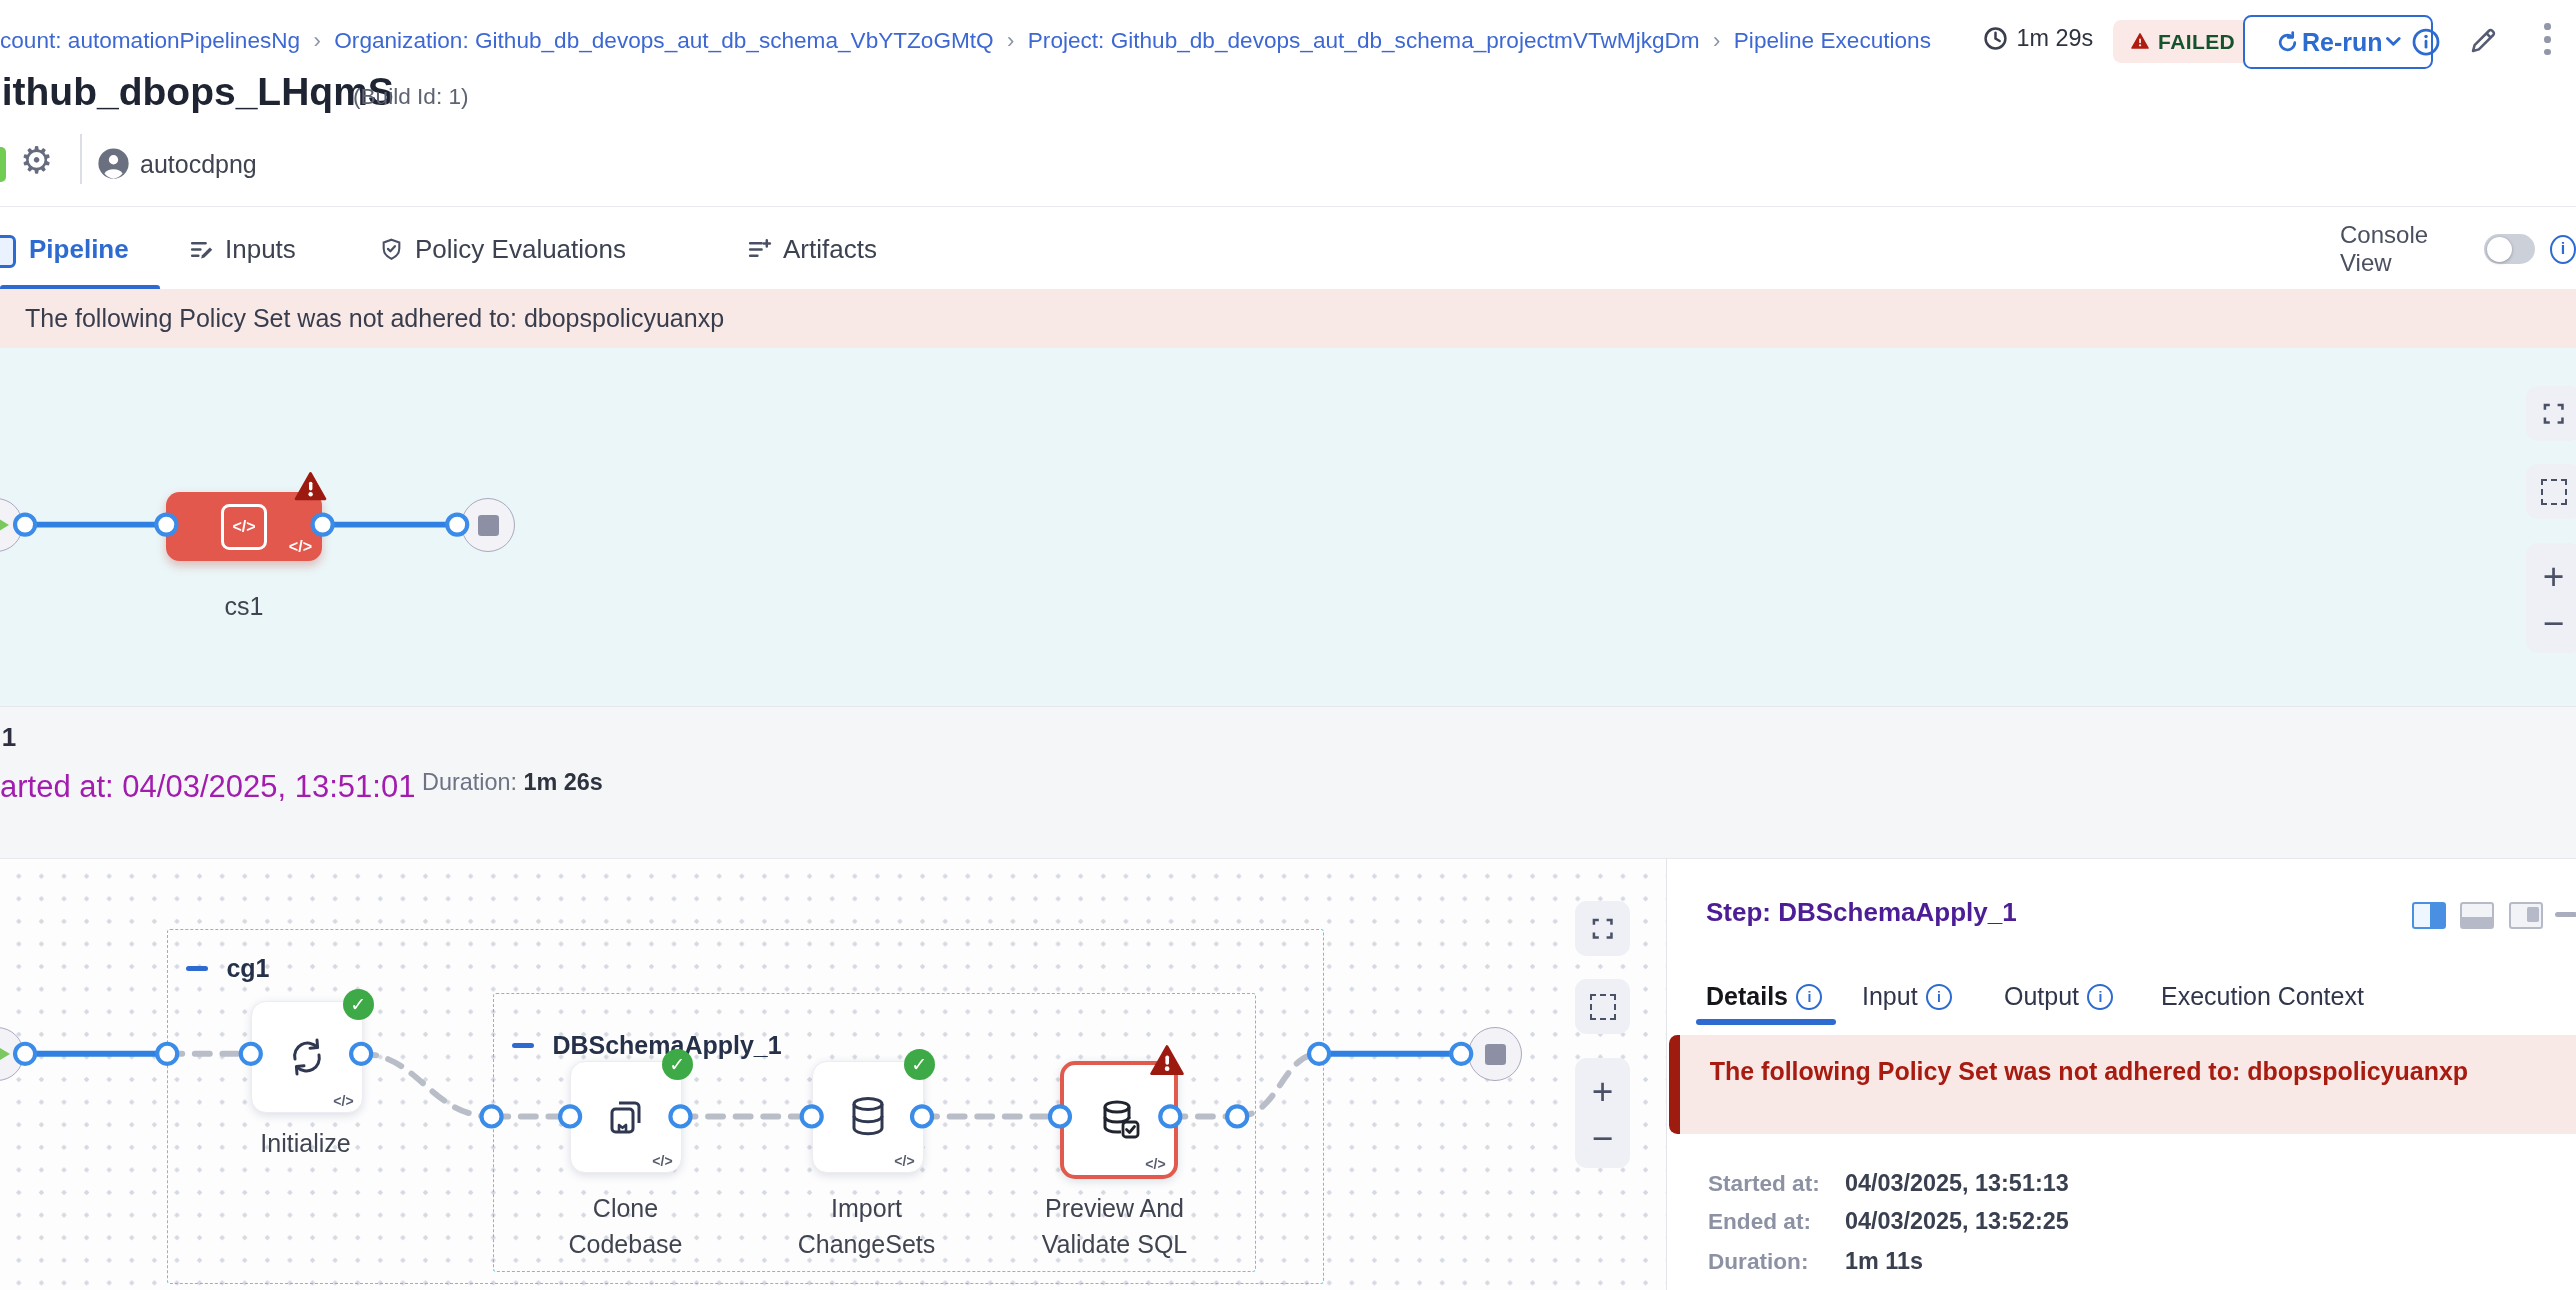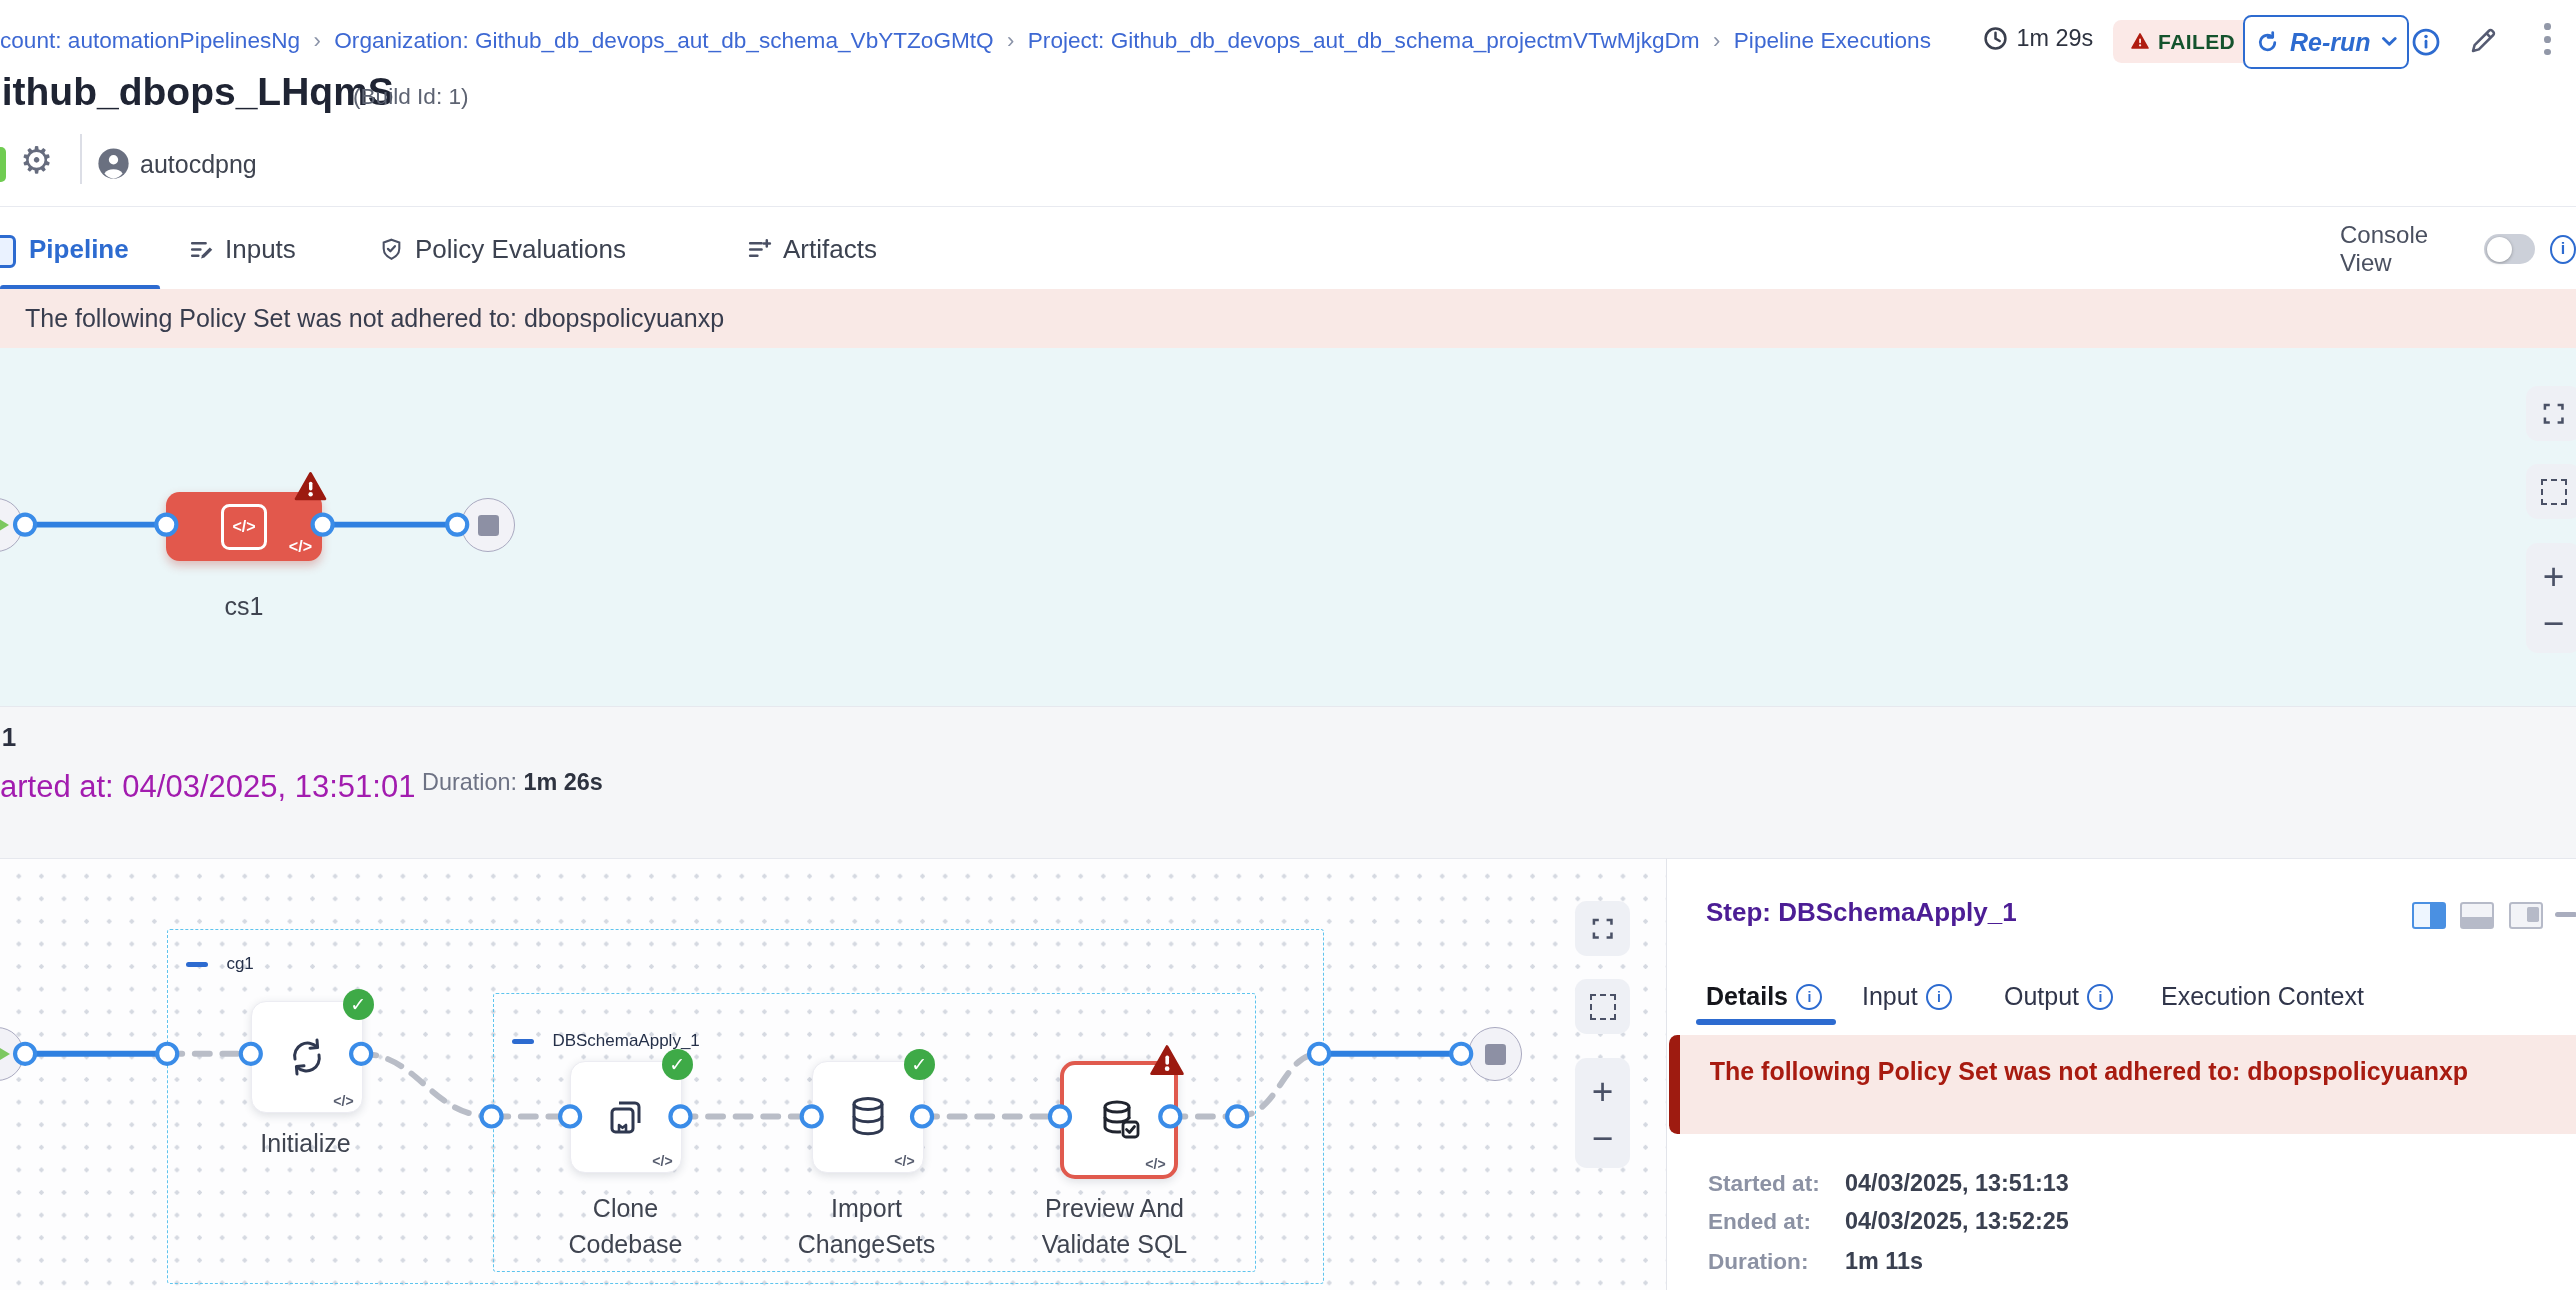--- a/index.html
+++ b/index.html
@@ -6,22 +6,22 @@
   .page{position:relative;width:2576px;height:1291px;overflow:hidden;
         font-family:"Liberation Sans","DejaVu Sans",sans-serif;color:#2e3340;}
   .abs{position:absolute;}
   
   .crumbs{position:absolute;left:0;top:27.6px;display:flex;align-items:center;white-space:nowrap;font-size:22.6px;}
   .crumb{color:#3d68d3;text-decoration:none;cursor:pointer;}
   .sep{color:#8a93a8;padding:0 13.4px;font-size:22px;}
   .timebox{position:absolute;left:1983px;top:25px;display:flex;align-items:center;gap:8.4px;font-size:23.4px;color:#2e3340;}
   .failed-badge{position:absolute;left:2113px;top:20px;height:43px;display:flex;align-items:center;gap:8.4px;
     background:#fbe9e7;border-radius:8.4px;padding:0 16.7px;color:#14532d;font-weight:700;font-size:21px;letter-spacing:0.4px;}
-  .rerun{position:absolute;left:2243px;top:15px;height:50px;display:flex;align-items:center;gap:10px;
-    border:2.5px solid #2d6bd0;border-radius:8.4px;padding:0 10px;color:#2d6bd0;font-weight:700;font-size:25px;background:#fff;cursor:pointer;font-style:italic;}
+  .rerun{position:absolute;left:2243px;top:15px;height:50px;display:flex;align-items:center;gap:2px;
+    border:2.5px solid #2d6bd0;border-radius:8.4px;padding:0 30px;color:#2d6bd0;font-weight:700;font-size:25px;background:#fff;cursor:pointer;}
   .icon-btn{position:absolute;cursor:pointer;}
   .kebab{display:flex;flex-direction:column;gap:5.9px;}
   .kebab i{width:6.7px;height:6.7px;border-radius:50%;background:#9298a8;}
   .title{position:absolute;left:1.7px;top:70px;font-size:39px;font-weight:700;color:#1f2433;}
   .buildid{position:absolute;left:353px;top:84px;font-size:22.6px;color:#5d6372;}
   .green-sliver{position:absolute;left:-4.2px;top:147px;width:10px;height:35px;border-radius:5px;background:#70cc52;}
   .gear{position:absolute;left:20px;top:139px;font-size:37px;color:#666c7e;cursor:pointer;}
   .vdiv{position:absolute;left:80px;top:134px;width:1.7px;height:50px;background:#dcdee6;}
   .whoname{position:absolute;left:140px;top:150px;font-size:25px;color:#3f4450;}
   
@@ -61,21 +61,21 @@
   .stage-dur{position:absolute;left:422px;top:62px;font-size:23.4px;color:#6d7284;}
   .stage-dur b{color:#2e3340;}
   .stage-err{position:absolute;left:1545px;top:0;width:1031px;height:151px;background:#f9eae7;}
   .failmini{position:absolute;left:48px;top:65px;display:flex;align-items:center;gap:8.4px;color:#a01b10;font-weight:700;font-size:21px;}
   .esummary{position:absolute;left:202px;top:42px;font-size:23.4px;color:#b3271c;line-height:31px;width:134px;}
   .emsg{position:absolute;left:358px;top:67px;font-size:24px;color:#66748e;white-space:nowrap;}
   
   .group{position:absolute;border:1.7px dashed #5ec4ee;border-radius:3.3px;z-index:1;}
   .group-head{position:absolute;display:flex;align-items:center;gap:18.4px;z-index:2;}
   .minus-glyph{width:22px;height:5px;border-radius:2.5px;background:#2d6bd0;cursor:pointer;}
-  .group-name{font-size:17px;color:#253049;font-weight:400;}
+  .group-name{font-size:25px;color:#253049;font-weight:700;}
   .step-card{position:absolute;width:110px;height:110px;background:#fff;border-radius:15px;border:0.8px solid #ececf2;
      box-shadow:0 2.5px 8.4px rgba(45,55,75,.14);z-index:2;display:flex;align-items:center;justify-content:center;cursor:pointer;}
   .step-card .code-glyph{color:#565c6e;font-size:14px;right:8.4px;bottom:3.3px;}
   .step-card.error{border:4.2px solid #e05a4e;}
   .step-label{position:absolute;font-size:25px;color:#3f4450;text-align:center;line-height:36px;z-index:2;}
   .gsvg{position:absolute;left:0;top:0;z-index:3;pointer-events:none;}
   
   .panel{position:absolute;left:1666px;top:858px;width:910px;height:433px;background:#fff;border-left:0.8px solid #e2e4ea;border-top:0.8px solid #e6e8ee;}
   .panel-title{position:absolute;left:39px;top:38px;font-size:26px;font-weight:600;color:#4c1d95;}
   .lay-icon{position:absolute;top:43px;width:30px;height:23.4px;border-radius:3.3px;cursor:pointer;}

